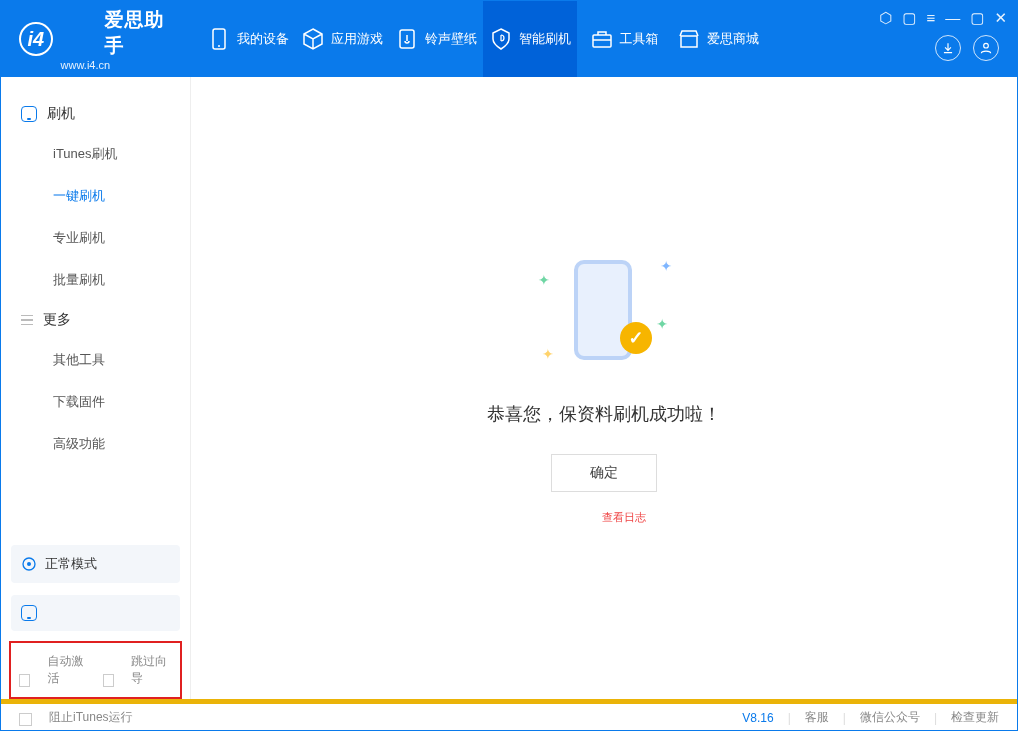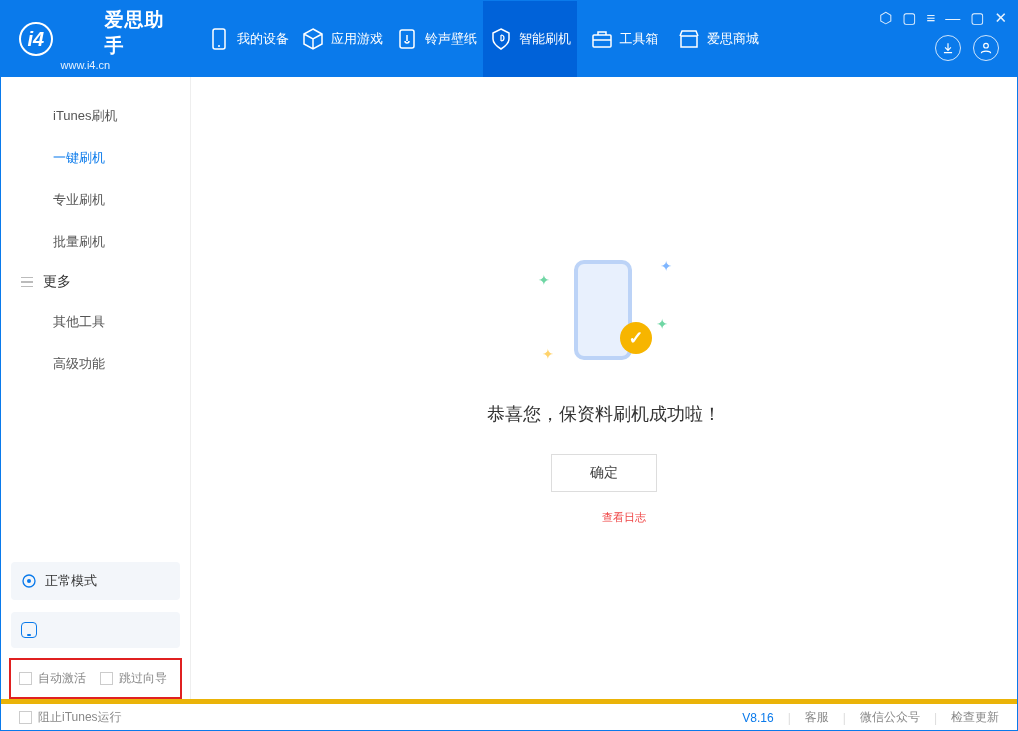--- a/index.html
+++ b/index.html
@@ -33,21 +33,21 @@
 .mode-box { background: #f3f6fa; display: flex; align-items: center; gap: 8px; font-size: 13px; color: #333; }
 .dev-name { font-size: 13px; color: #333; font-weight: 600; margin-bottom: 5px; }
 .dev-cap { display: inline-block; background: #e5f0ff; color: #0a7aeb; font-size: 11px; padding: 2px 10px; border-radius: 10px; }
 .dev-type { font-size: 11px; color: #aaa; margin-top: 4px; }
 .dev-icon { width: 16px; height: 16px; border: 1.5px solid #0a7aeb; border-radius: 4px; display: inline-block; position: relative; }
 .dev-icon::after { content: ""; position: absolute; bottom: 1px; left: 50%; transform: translateX(-50%); width: 4px; height: 2px; background: #0a7aeb; border-radius: 1px; }
 
 .red-box { border: 2px solid #e02020; margin: 4px 8px 0 8px; padding: 10px 8px; display: flex; gap: 14px; align-items: center; }
 .chk { width: 13px; height: 13px; border: 1px solid #ccc; display: inline-block; vertical-align: middle; }
 .chk-label { font-size: 12px; color: #888; }
-.chk-wrap { display: flex; align-items: center; gap: 6px; }
+.chk-wrap { display: flex; align-items: flex-end; gap: 17px; }
 
 .main { flex: 1; display: flex; flex-direction: column; align-items: center; justify-content: center; position: relative; }
 .phone-illust { position: relative; width: 120px; height: 120px; margin-bottom: 30px; }
 .phone-body { position: absolute; left: 30px; top: 8px; width: 58px; height: 100px; border: 4px solid #bcd3f7; border-radius: 10px; background: #e8f0fd; }
 .phone-check { position: absolute; right: 12px; bottom: 18px; width: 32px; height: 32px; background: #f7b500; border-radius: 50%; display: flex; align-items: center; justify-content: center; color: #fff; font-size: 18px; font-weight: bold; }
 .sparkle { position: absolute; font-size: 14px; }
 .s1 { left: -6px; top: 20px; color: #6fd6a4; }
 .s2 { right: -8px; top: 6px; color: #7fb6ff; }
 .s3 { left: -2px; bottom: 10px; color: #ffd36b; }
 .s4 { right: -4px; bottom: 40px; color: #6fd6a4; }
@@ -136,34 +136,39 @@
       <svg width="14" height="14" viewBox="0 0 24 24">
           <circle cx="12" cy="8" r="4" stroke="#fff" stroke-width="2" fill="none"></circle>
           <path d="M4 21 C4 16 20 16 20 21" stroke="#fff" stroke-width="2" fill="none"></path>
         </svg>
     </div>
   </div>
 </div>
 
 <div class="body-area">
   <div class="sidebar">
+    <div class="side-group-title">
+      <span class="dev-icon"></span>
+      <span>刷机</span>
+    </div>
     <div class="side-item">iTunes刷机</div>
     <div class="side-item active">一键刷机</div>
     <div class="side-item">专业刷机</div>
     <div class="side-item">批量刷机</div>
 
     <div class="side-group-title">
       <span class="hamburger-icon">
           <span></span>
           <span></span>
           <span></span>
         </span>
       <span>更多</span>
     </div>
     <div class="side-item">其他工具</div>
+    <div class="side-item">下载固件</div>
     <div class="side-item">高级功能</div>
 
     <div class="side-spacer"></div>
 
     <div class="device-box mode-box">
       <svg width="16" height="16" viewBox="0 0 24 24">
           <circle cx="12" cy="12" r="9" fill="none" stroke="#0a7aeb" stroke-width="2"></circle>
           <circle cx="12" cy="12" r="3" fill="#0a7aeb"></circle>
         </svg>
       <span>正常模式</span>

